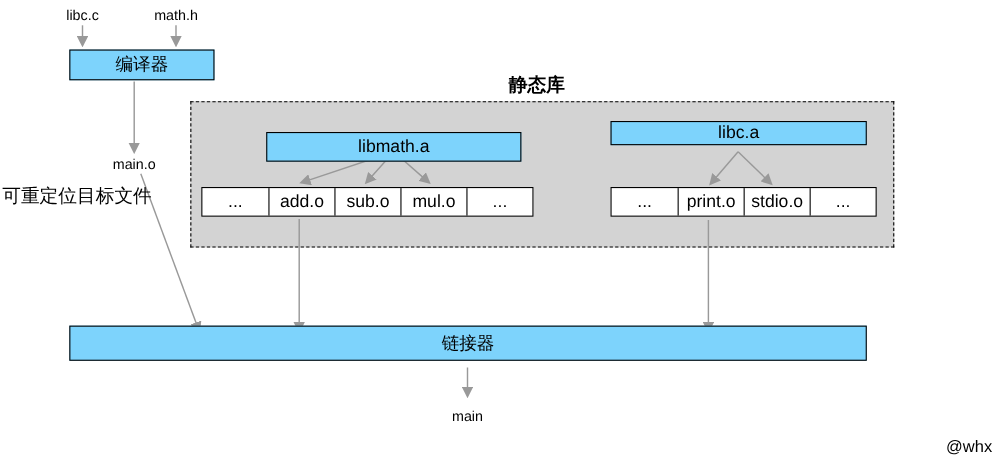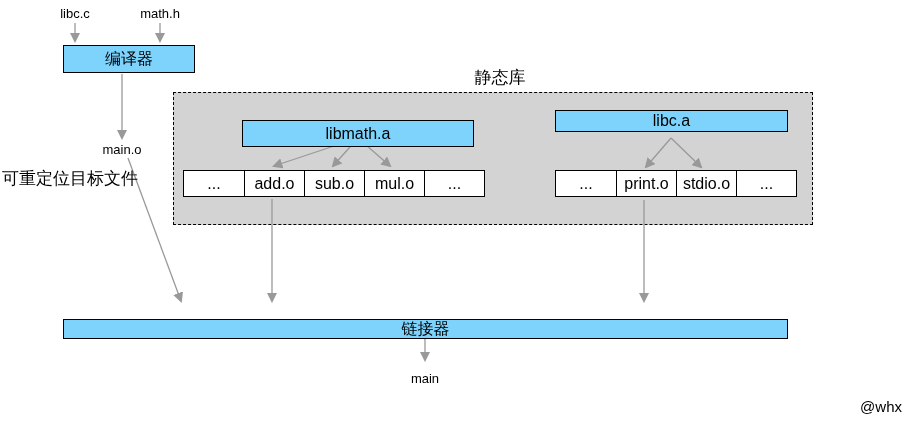--- a/index.html
+++ b/index.html
@@ -59,21 +59,21 @@
   <span class="lbl sm ctr" style="left:75px;top:7px;">libc.c</span>
   <span class="lbl sm ctr" style="left:160px;top:7px;">math.h</span>
 
   <div class="box" style="left:63px;top:45px;width:132px;height:28px;">
     <span>编译器</span>
   </div>
 
   <span class="lbl sm ctr" style="left:122px;top:143px;">main.o</span>
   <span class="lbl lg" style="left:2px;top:170px;">可重定位目标文件</span>
 
-  <span class="lbl lg ctr" style="left:500px;top:69px;">静态库</span>
+  <span class="lbl lg ctr" style="left:488px;top:69px;font-weight:bold;">静态库</span>
 
   <div class="box" style="left:242px;top:120px;width:232px;height:27px;">
     <span>libmath.a</span>
   </div>
   <div class="cellrow" style="left:183px;top:170px;">
     <div class="cell">...</div>
     <div class="cell">add.o</div>
     <div class="cell">sub.o</div>
     <div class="cell">mul.o</div>
     <div class="cell">...</div>
@@ -82,21 +82,21 @@
   <div class="box" style="left:555px;top:110px;width:233px;height:22px;">
     <span>libc.a</span>
   </div>
   <div class="cellrow" style="left:555px;top:170px;">
     <div class="cell">...</div>
     <div class="cell">print.o</div>
     <div class="cell">stdio.o</div>
     <div class="cell">...</div>
   </div>
 
-  <div class="box" style="left:63px;top:319px;width:725px;height:20px;">
+  <div class="box" style="left:63px;top:296px;width:725px;height:32px;">
     <span>链接器</span>
   </div>
 
   <span class="lbl sm ctr" style="left:425px;top:372px;">main</span>
 
   <span class="lbl md" style="right:3px;top:399px;position:absolute;">@whx</span>
 
 </div>
 
 </body></html>

